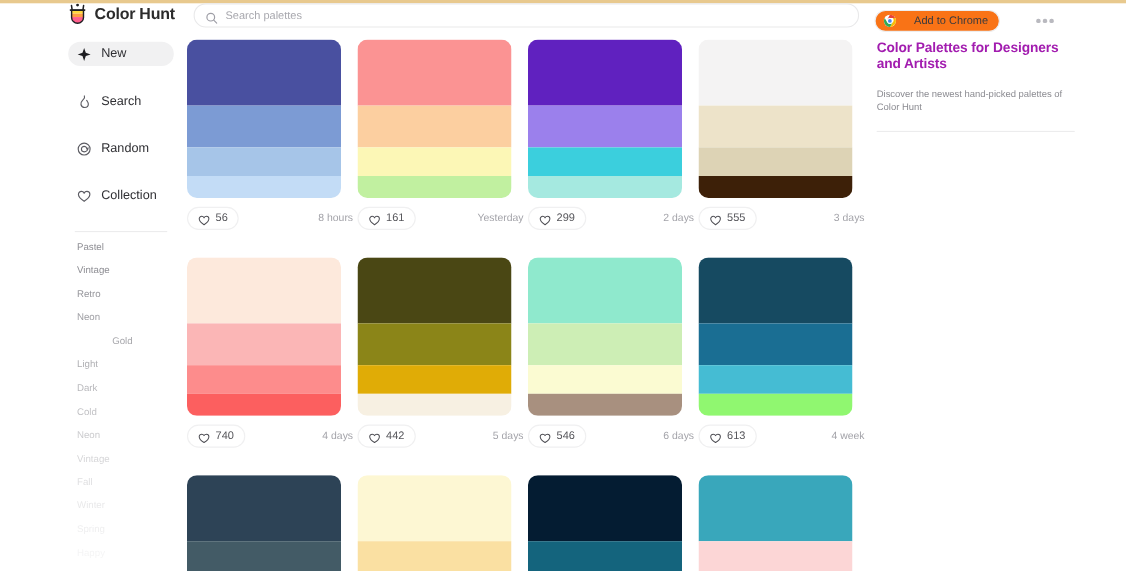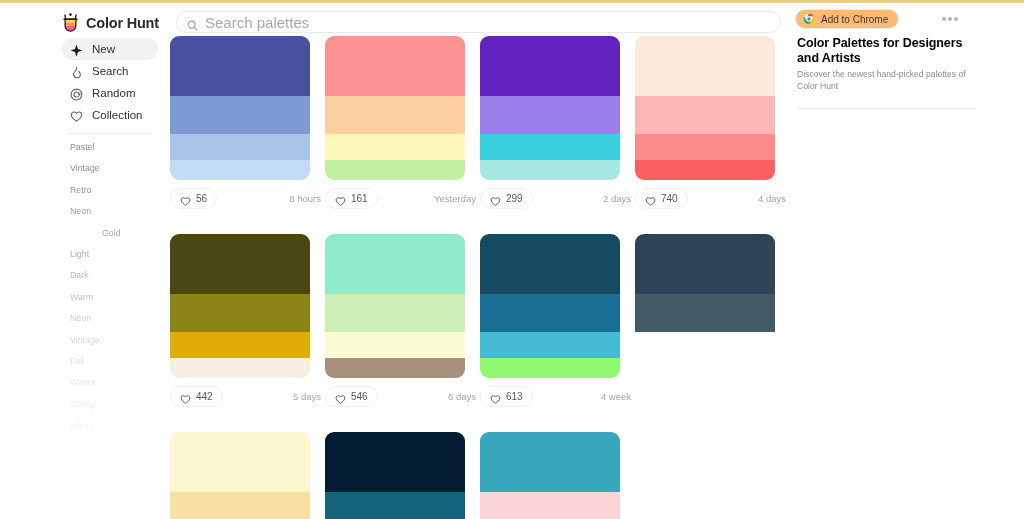--- a/index.html
+++ b/index.html
@@ -13,60 +13,60 @@
 
   
   .top-strip {
     position: absolute; top:0; left:0; width:1024px; height:3px;
     background:#e8c98e;
   }
 
   
   .header {
     position: absolute; top: 3px; left: 0; width: 1024px; height: 30px;
-    display: flex; align-items: flex-end;
+    display: flex; align-items: flex-start;
   }
   .brand { display:flex; align-items:center; gap:7px; margin-left:62px; width:105px; }
   .logo-mark { width:17px; height:20px; position:relative; display:block; }
   .brand-name { font-size:14.5px; font-weight:700; color:#2b2b2b; letter-spacing:-0.2px; white-space:nowrap;}
 
   .search-wrap {
     margin-left: 9px;
     width: 605px; height: 22px;
     background:#fff; border:1px solid #e9e9ea; border-radius: 11px;
     display:flex; align-items:center; padding: 0 10px; gap:7px;
   }
   .search-icon { width:11px; height:11px; flex:0 0 auto; display:block; }
   .search-input {
     border:none; outline:none; background:transparent;
-    font-family:"Liberation Sans", sans-serif; font-size:15px; color:#8c8c92;
+    font-family:"Liberation Sans", sans-serif; font-size:10px; color:#8c8c92;
     width:100%; height:100%;
   }
   .search-input::placeholder { color:#a8a8ae; }
 
   .chrome-btn {
     position:absolute; left:795px; top:6px;
     height:20px; padding:0 10px 0 7px;
-    background:#fdba74; border:1px solid #ededee; border-radius:10px;
-    display:flex; align-items:center; gap:6px; cursor:pointer;
+    background:#f97316; border:1px solid #ededee; border-radius:10px;
+    display:flex; align-items:center; gap:16px; cursor:pointer;
   }
   .chrome-btn span { font-size:10px; color:#3a3a3e; white-space:nowrap; }
   .chrome-logo { width:12px; height:12px; display:block; }
 
   .dots-btn {
     position:absolute; left:938px; top:9px; width:24px; height:14px;
     display:flex; align-items:center; justify-content:center; gap:2.5px; cursor:pointer;
   }
   .dots-btn i { width:3.5px; height:3.5px; border-radius:50%; background:#b9b9bf; display:block; }
 
   
   .sidebar { position:absolute; left:62px; top:38px; width:96px; }
   .nav-item {
     display:flex; align-items:center; gap:9px;
-    height:22px; padding:0 8px; border-radius:11px; margin-bottom:0; cursor:pointer;
+    height:22px; padding:0 8px; border-radius:11px; margin-bottom:21px; cursor:pointer;
   }
   .nav-item.active { background:#f1f1f2; }
   .nav-label { font-size:11.5px; color:#2f2f33; white-space:nowrap; }
   .nav-ico { width:13px; height:13px; flex:0 0 auto; display:block; }
 
   .divider { height:1px; background:#ececed; margin:7px 6px 8px 6px; }
 
   .tag { font-size:8.8px; color:#8d8d93; padding:0 8px; margin-bottom:11.4px; cursor:pointer; white-space:nowrap;}
 
   
@@ -92,22 +92,22 @@
     display:flex; align-items:center; gap:5px;
     height:21px; padding:0 9px; border-radius:11px;
     background:#fff; border:1px solid #f0f0f1; cursor:pointer;
   }
   .heart { width:11px; height:11px; display:block; flex:0 0 auto; }
   .like-count { font-size:10px; color:#55555a; }
   .time { font-size:9.5px; color:#a3a3a9; padding-right:3px; white-space:nowrap;}
 
   
   .right-panel { position:absolute; left:797px; top:36px; width:180px; }
-  .rp-title { font-size:12.5px; font-weight:700; color:#000000; line-height:15px; letter-spacing:-0.1px; }
-  .rp-sub { font-size:8.6px; color:#8b8b91; line-height:11.5px; margin-top:3px; }
+  .rp-title { font-size:12.5px; font-weight:700; color:#a21caf; line-height:15px; letter-spacing:-0.1px; }
+  .rp-sub { font-size:8.6px; color:#8b8b91; line-height:11.5px; margin-top:14px; }
   .rp-rule { height:1px; background:#ececed; margin-top:16px; }
 </style>
 </head>
 <body>
 
 <div id="app">
 
   <div class="top-strip"></div>
 
   <div class="header">
@@ -194,21 +194,21 @@
       </div>
     <div class="divider"></div>
     <div id="tag-list">
         <div class="tag" style="opacity: 1;">Pastel</div>
         <div class="tag" style="opacity: 1;">Vintage</div>
         <div class="tag" style="opacity: 0.92;">Retro</div>
         <div class="tag" style="opacity: 0.85;">Neon</div>
         <div class="tag" style="opacity: 0.78; margin-left: 32px;">Gold</div>
         <div class="tag" style="opacity: 0.7;">Light</div>
         <div class="tag" style="opacity: 0.62;">Dark</div>
-        <div class="tag" style="opacity: 0.54;">Warm</div>
+        <div class="tag" style="opacity: 0.54;">Cold</div>
         <div class="tag" style="opacity: 0.46;">Neon</div>
         <div class="tag" style="opacity: 0.36;">Vintage</div>
         <div class="tag" style="opacity: 0.28;">Fall</div>
         <div class="tag" style="opacity: 0.2;">Winter</div>
         <div class="tag" style="opacity: 0.14;">Spring</div>
         <div class="tag" style="opacity: 0.09;">Happy</div>
       </div>
   </div>
 
   <div class="grid" id="palette-grid">
@@ -258,20 +258,37 @@
             <span class="heart"><svg viewBox="0 0 13 13" width="11" height="11">
                 <path d="M6.5 11 C6.5 11 1.3 7.9 1.3 4.7 C1.3 3.2 2.5 2 4 2 C5.1 2 6.1 2.7 6.5 3.6 C6.9 2.7 7.9 2 9 2 C10.5 2 11.7 3.2 11.7 4.7 C11.7 7.9 6.5 11 6.5 11 Z" fill="none" stroke="#4e4e54" stroke-width="1.1" stroke-linejoin="round"></path>
               </svg></span>
             <span class="like-count">299</span>
           </div>
           <div class="time">2 days</div>
         </div>
       </div>
       <div class="card">
         <div class="swatches">
+          <div class="sw s0" style="background:#f4f3f3"></div>
+          <div class="sw s1" style="background:#ede3c9"></div>
+          <div class="sw s2" style="background:#ddd3b5"></div>
+          <div class="sw s3" style="background:#3d2008"></div>
+        </div>
+        <div class="meta">
+          <div class="like-pill">
+            <span class="heart"><svg viewBox="0 0 13 13" width="11" height="11">
+                <path d="M6.5 11 C6.5 11 1.3 7.9 1.3 4.7 C1.3 3.2 2.5 2 4 2 C5.1 2 6.1 2.7 6.5 3.6 C6.9 2.7 7.9 2 9 2 C10.5 2 11.7 3.2 11.7 4.7 C11.7 7.9 6.5 11 6.5 11 Z" fill="none" stroke="#4e4e54" stroke-width="1.1" stroke-linejoin="round"></path>
+              </svg></span>
+            <span class="like-count">555</span>
+          </div>
+          <div class="time">3 days</div>
+        </div>
+      </div>
+      <div class="card">
+        <div class="swatches">
           <div class="sw s0" style="background:#fde9dc"></div>
           <div class="sw s1" style="background:#fbb6b6"></div>
           <div class="sw s2" style="background:#fd8c8c"></div>
           <div class="sw s3" style="background:#fc5f5f"></div>
         </div>
         <div class="meta">
           <div class="like-pill">
             <span class="heart"><svg viewBox="0 0 13 13" width="11" height="11">
                 <path d="M6.5 11 C6.5 11 1.3 7.9 1.3 4.7 C1.3 3.2 2.5 2 4 2 C5.1 2 6.1 2.7 6.5 3.6 C6.9 2.7 7.9 2 9 2 C10.5 2 11.7 3.2 11.7 4.7 C11.7 7.9 6.5 11 6.5 11 Z" fill="none" stroke="#4e4e54" stroke-width="1.1" stroke-linejoin="round"></path>
               </svg></span>

